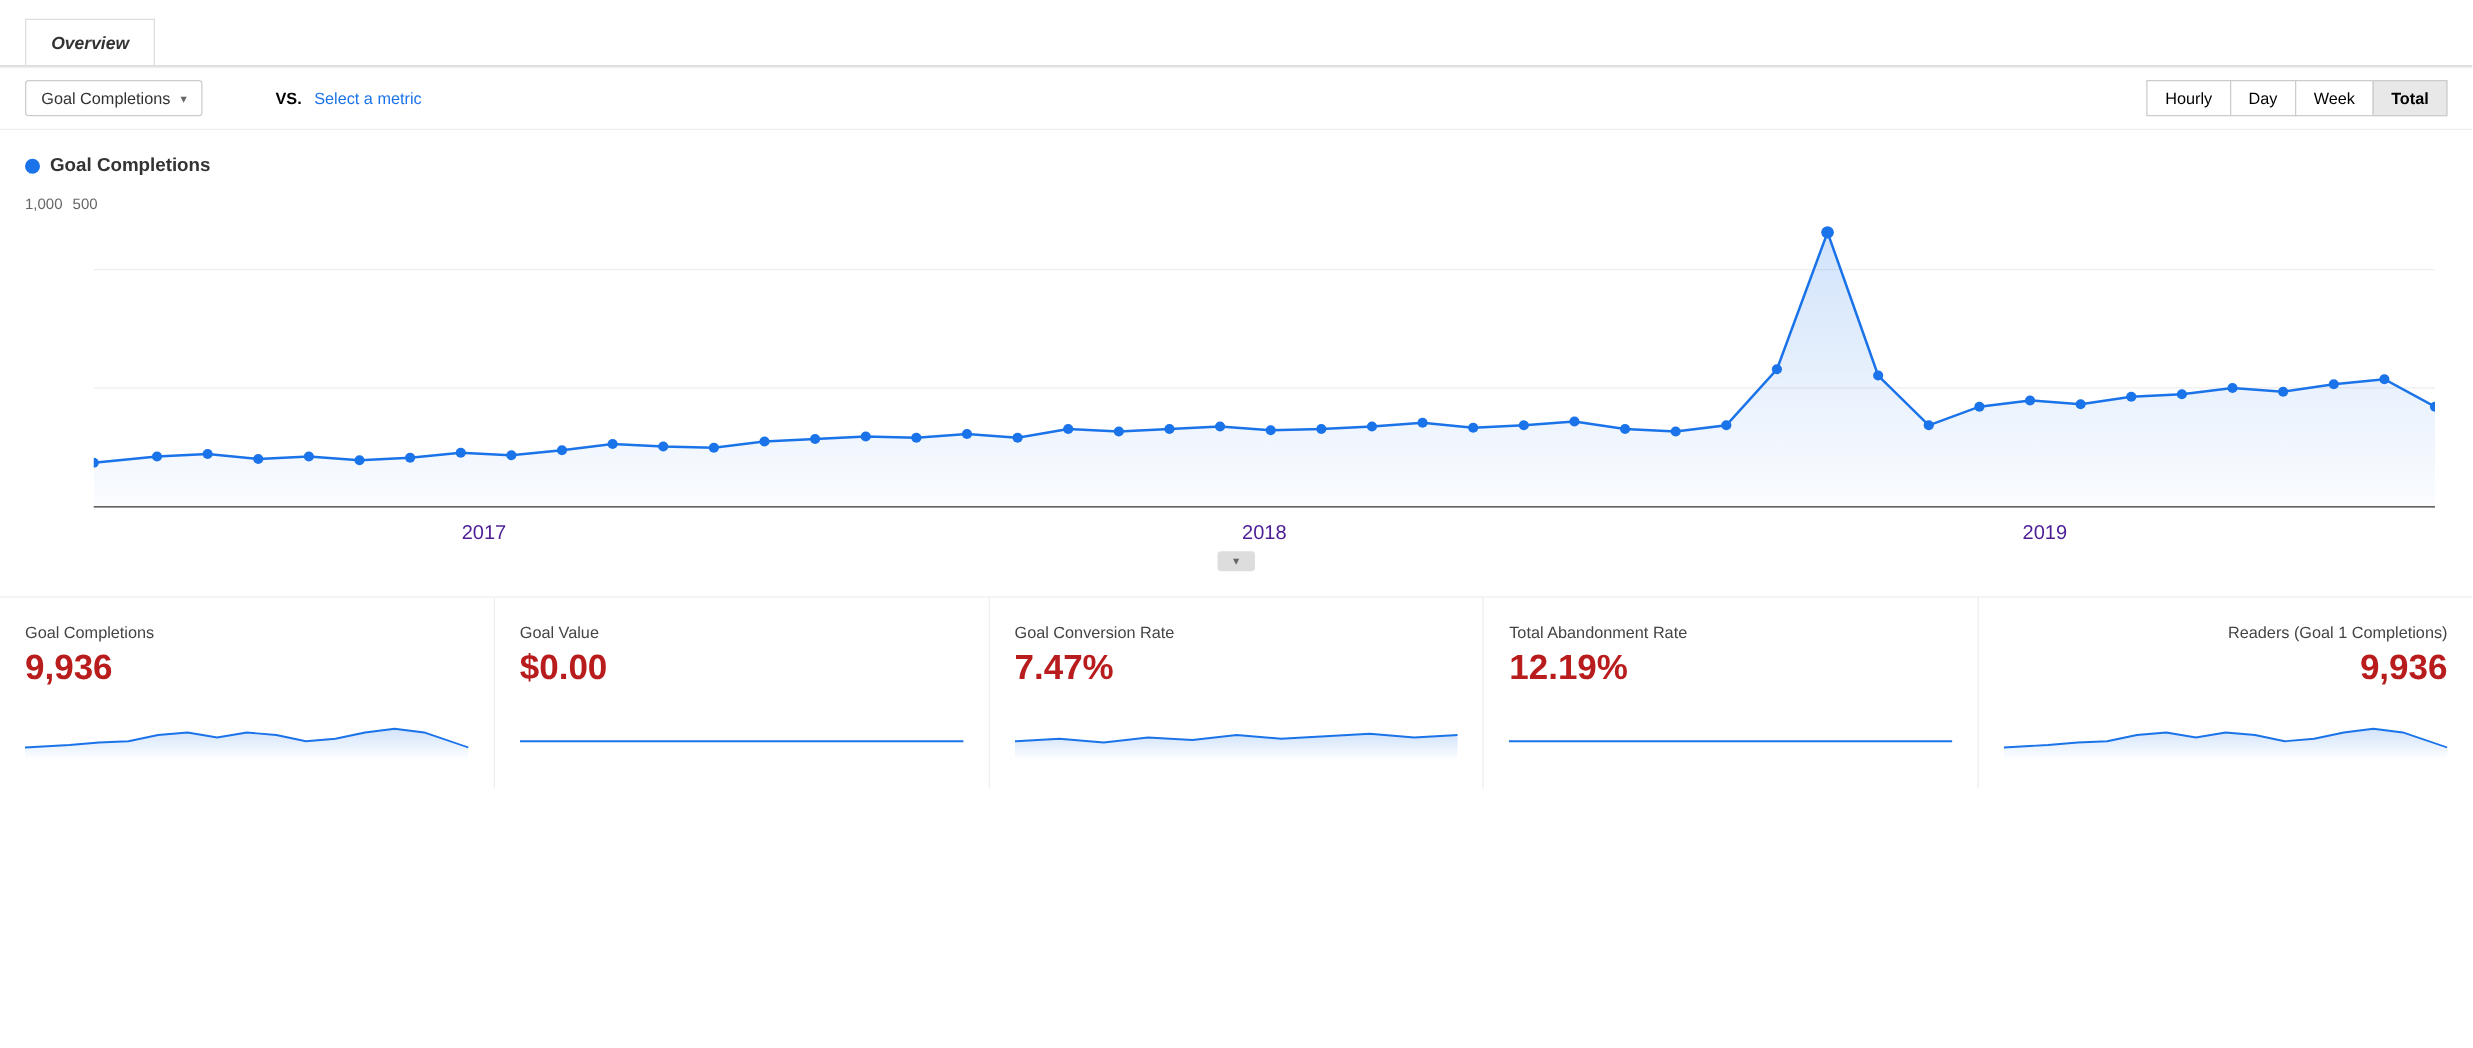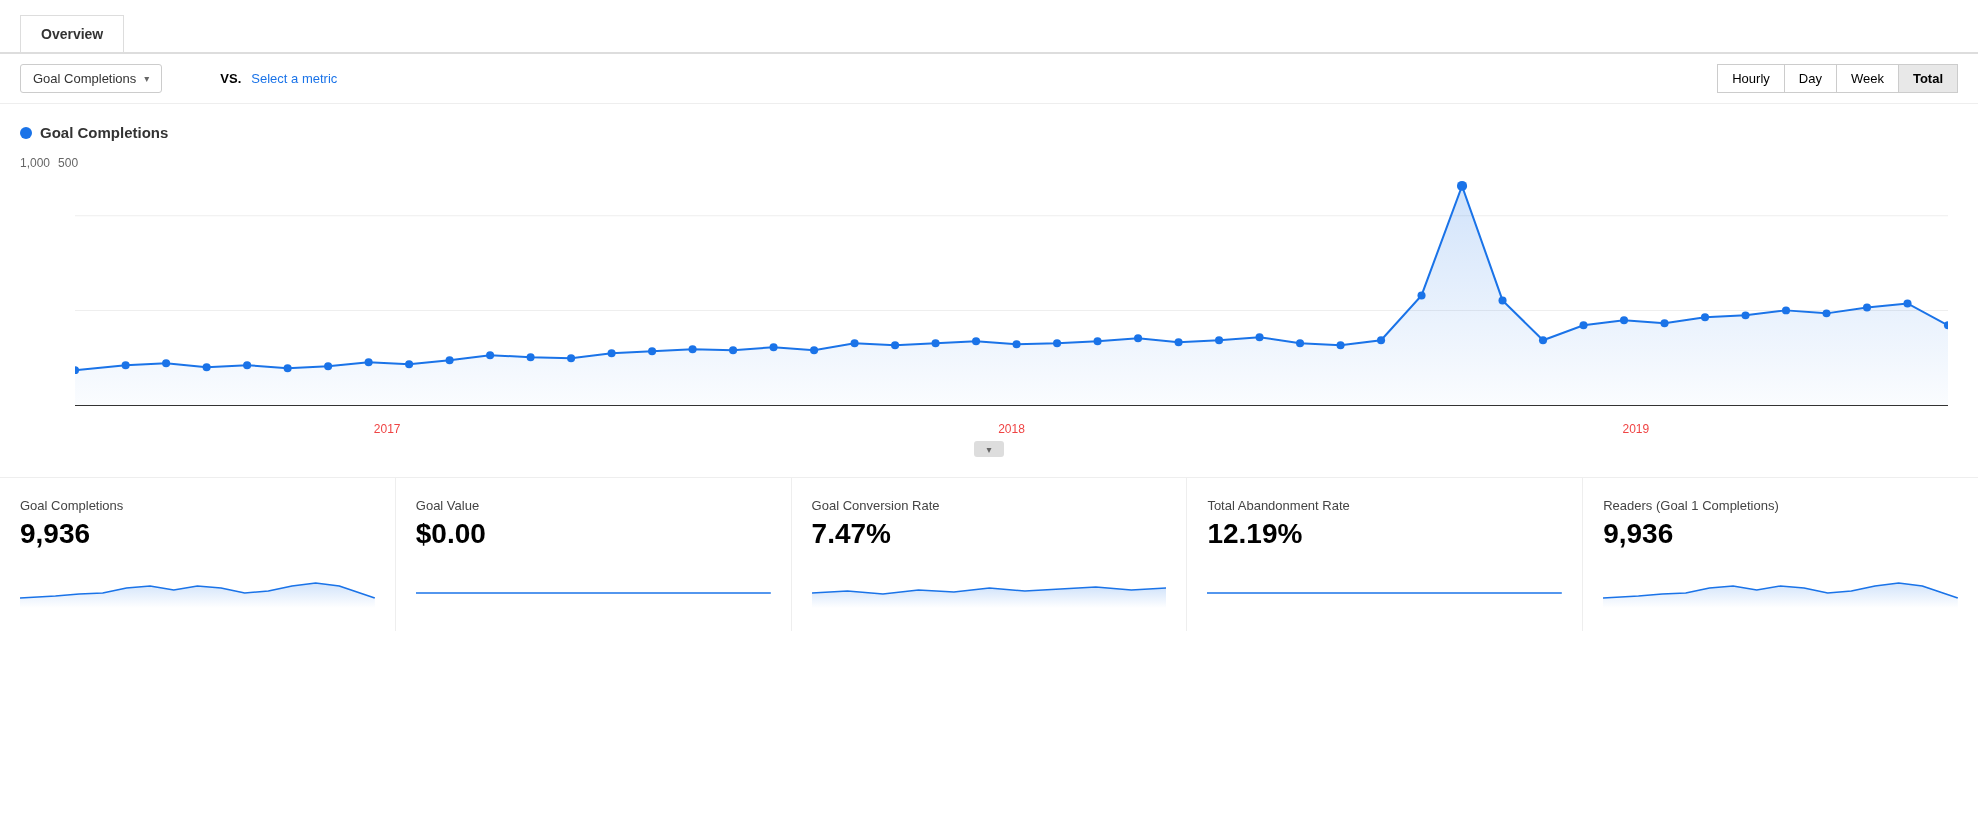--- a/index.html
+++ b/index.html
@@ -8,20 +8,21 @@
     .overview-tab {
       display: inline-block;
       border: 1px solid #ddd;
       border-bottom: none;
       padding: 10px 20px;
       font-weight: bold;
       font-size: 14px;
       background: #fff;
       margin-left: 20px;
       margin-top: 10px;
+      font-style: italic;
     }
 
     .top-bar {
       border-top: 1px solid #ddd;
       border-bottom: 1px solid #eee;
       padding: 10px 20px;
       display: flex;
       align-items: center;
       justify-content: space-between;
     }
@@ -140,22 +141,22 @@
     .x-axis-labels {
       position: absolute;
       left: 55px;
       right: 10px;
       bottom: 0;
       display: flex;
       justify-content: space-around;
     }
 
     .x-label {
-      font-size: 12px;
-      color: #ef4444;
+      font-size: 16px;
+      color: #4c1d95;
     }
 
     .scroll-handle {
       width: 30px;
       height: 16px;
       background: #ddd;
       border-radius: 3px;
       margin: 0 auto;
       margin-top: 5px;
       display: flex;
@@ -177,32 +178,33 @@
     }
 
     .stat-card {
       flex: 1;
       padding: 20px;
       border-right: 1px solid #eee;
     }
 
     .stat-card:last-child {
       border-right: none;
+      text-align: right;
     }
 
     .stat-label {
       font-size: 13px;
       color: #444;
       margin-bottom: 5px;
     }
 
     .stat-value {
       font-size: 28px;
       font-weight: bold;
-      color: #000000;
+      color: #b91c1c;
       margin-bottom: 8px;
     }
 
     .mini-chart {
       height: 50px;
       width: 100%;
     }
   </style>
 </head>
 <body>

